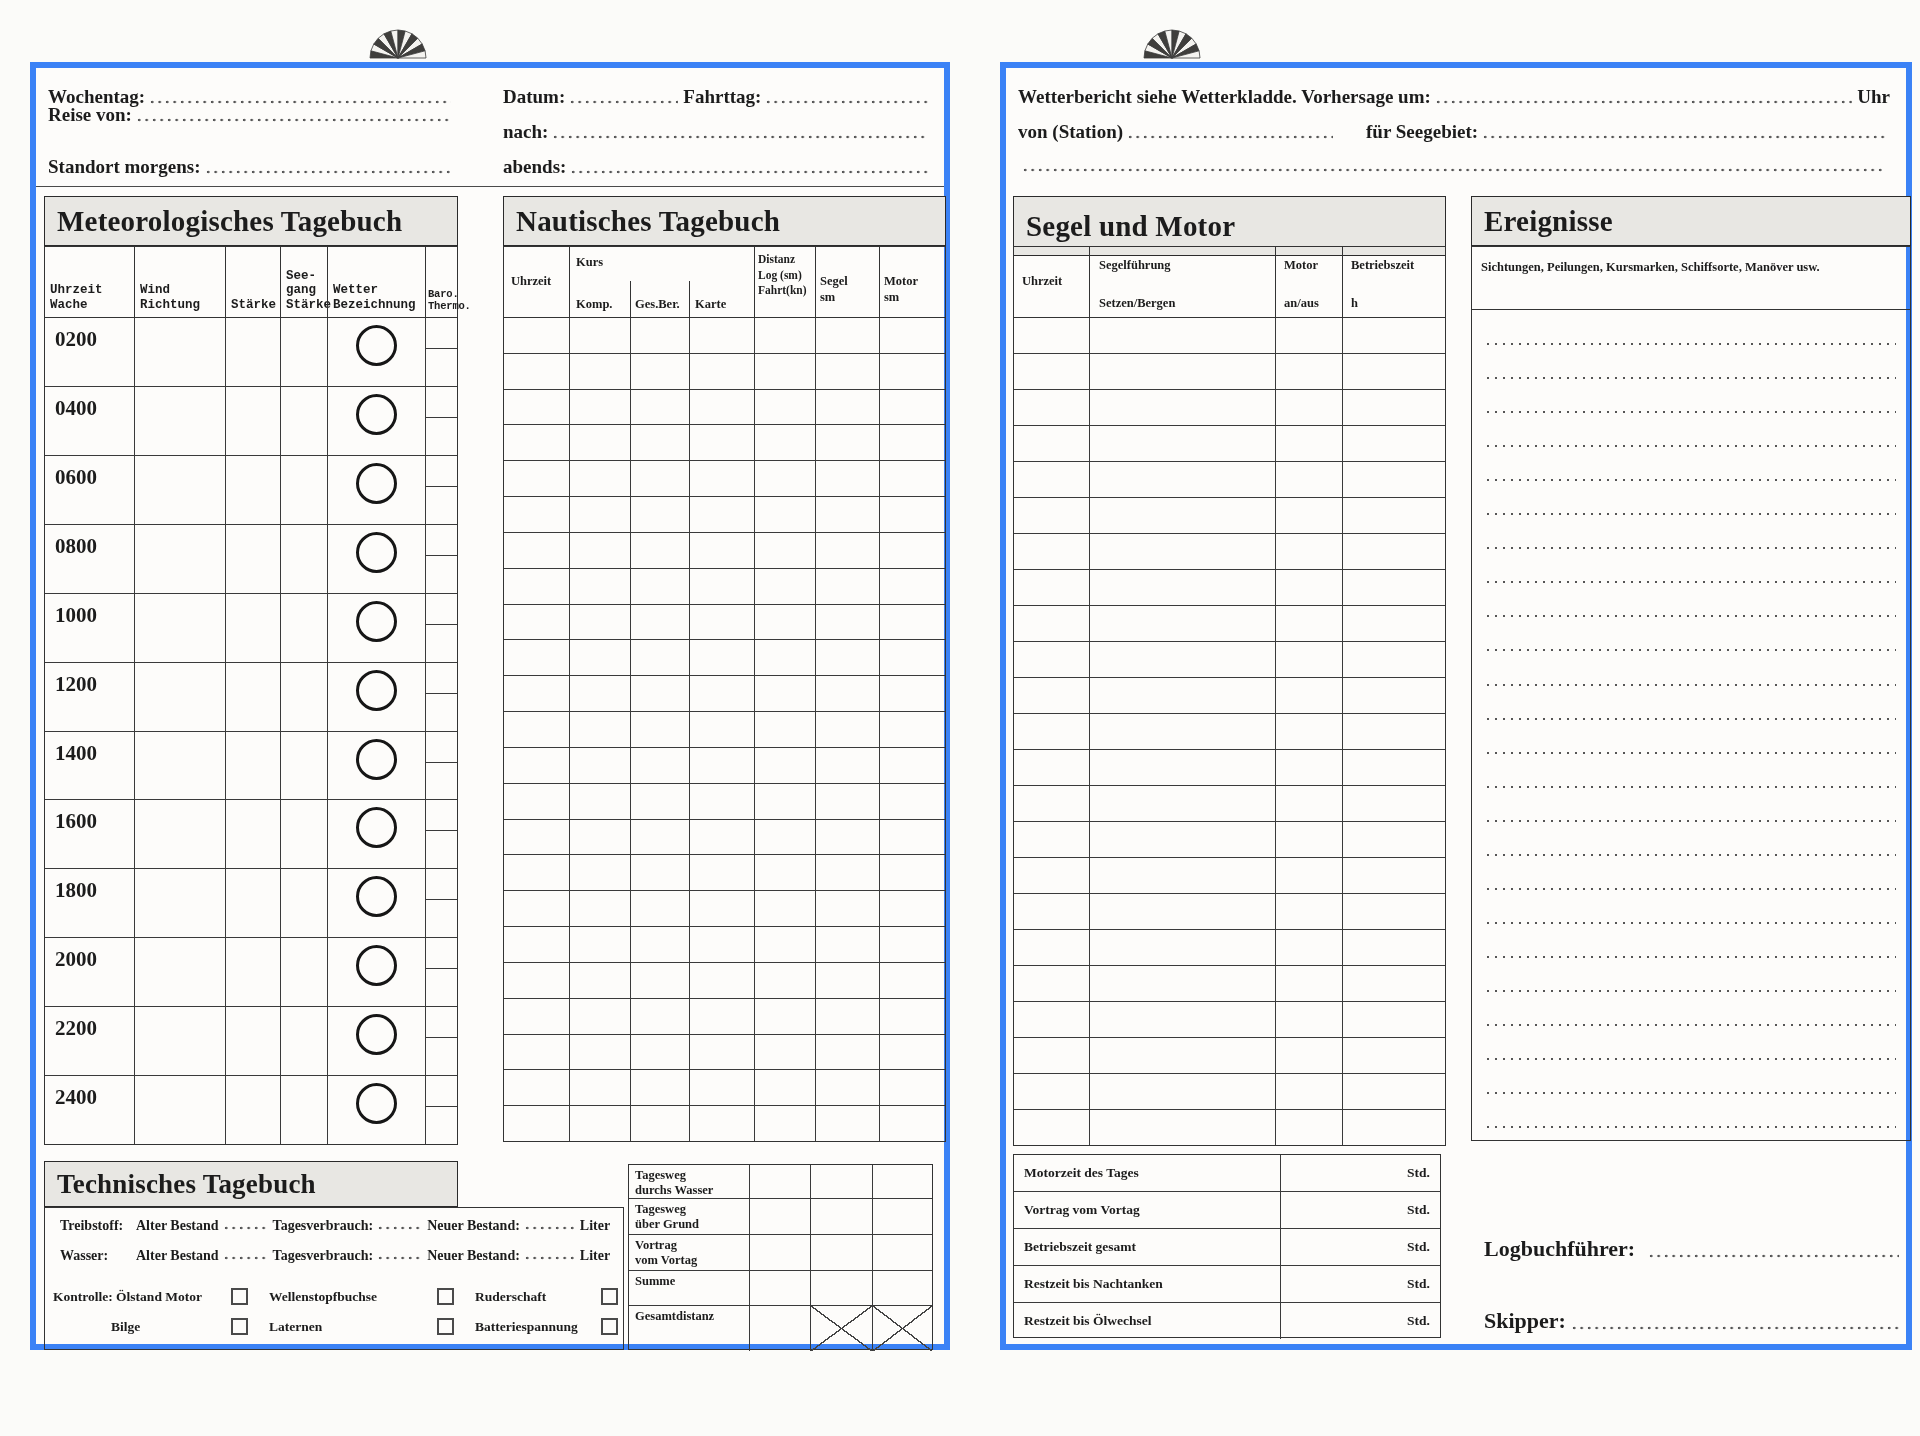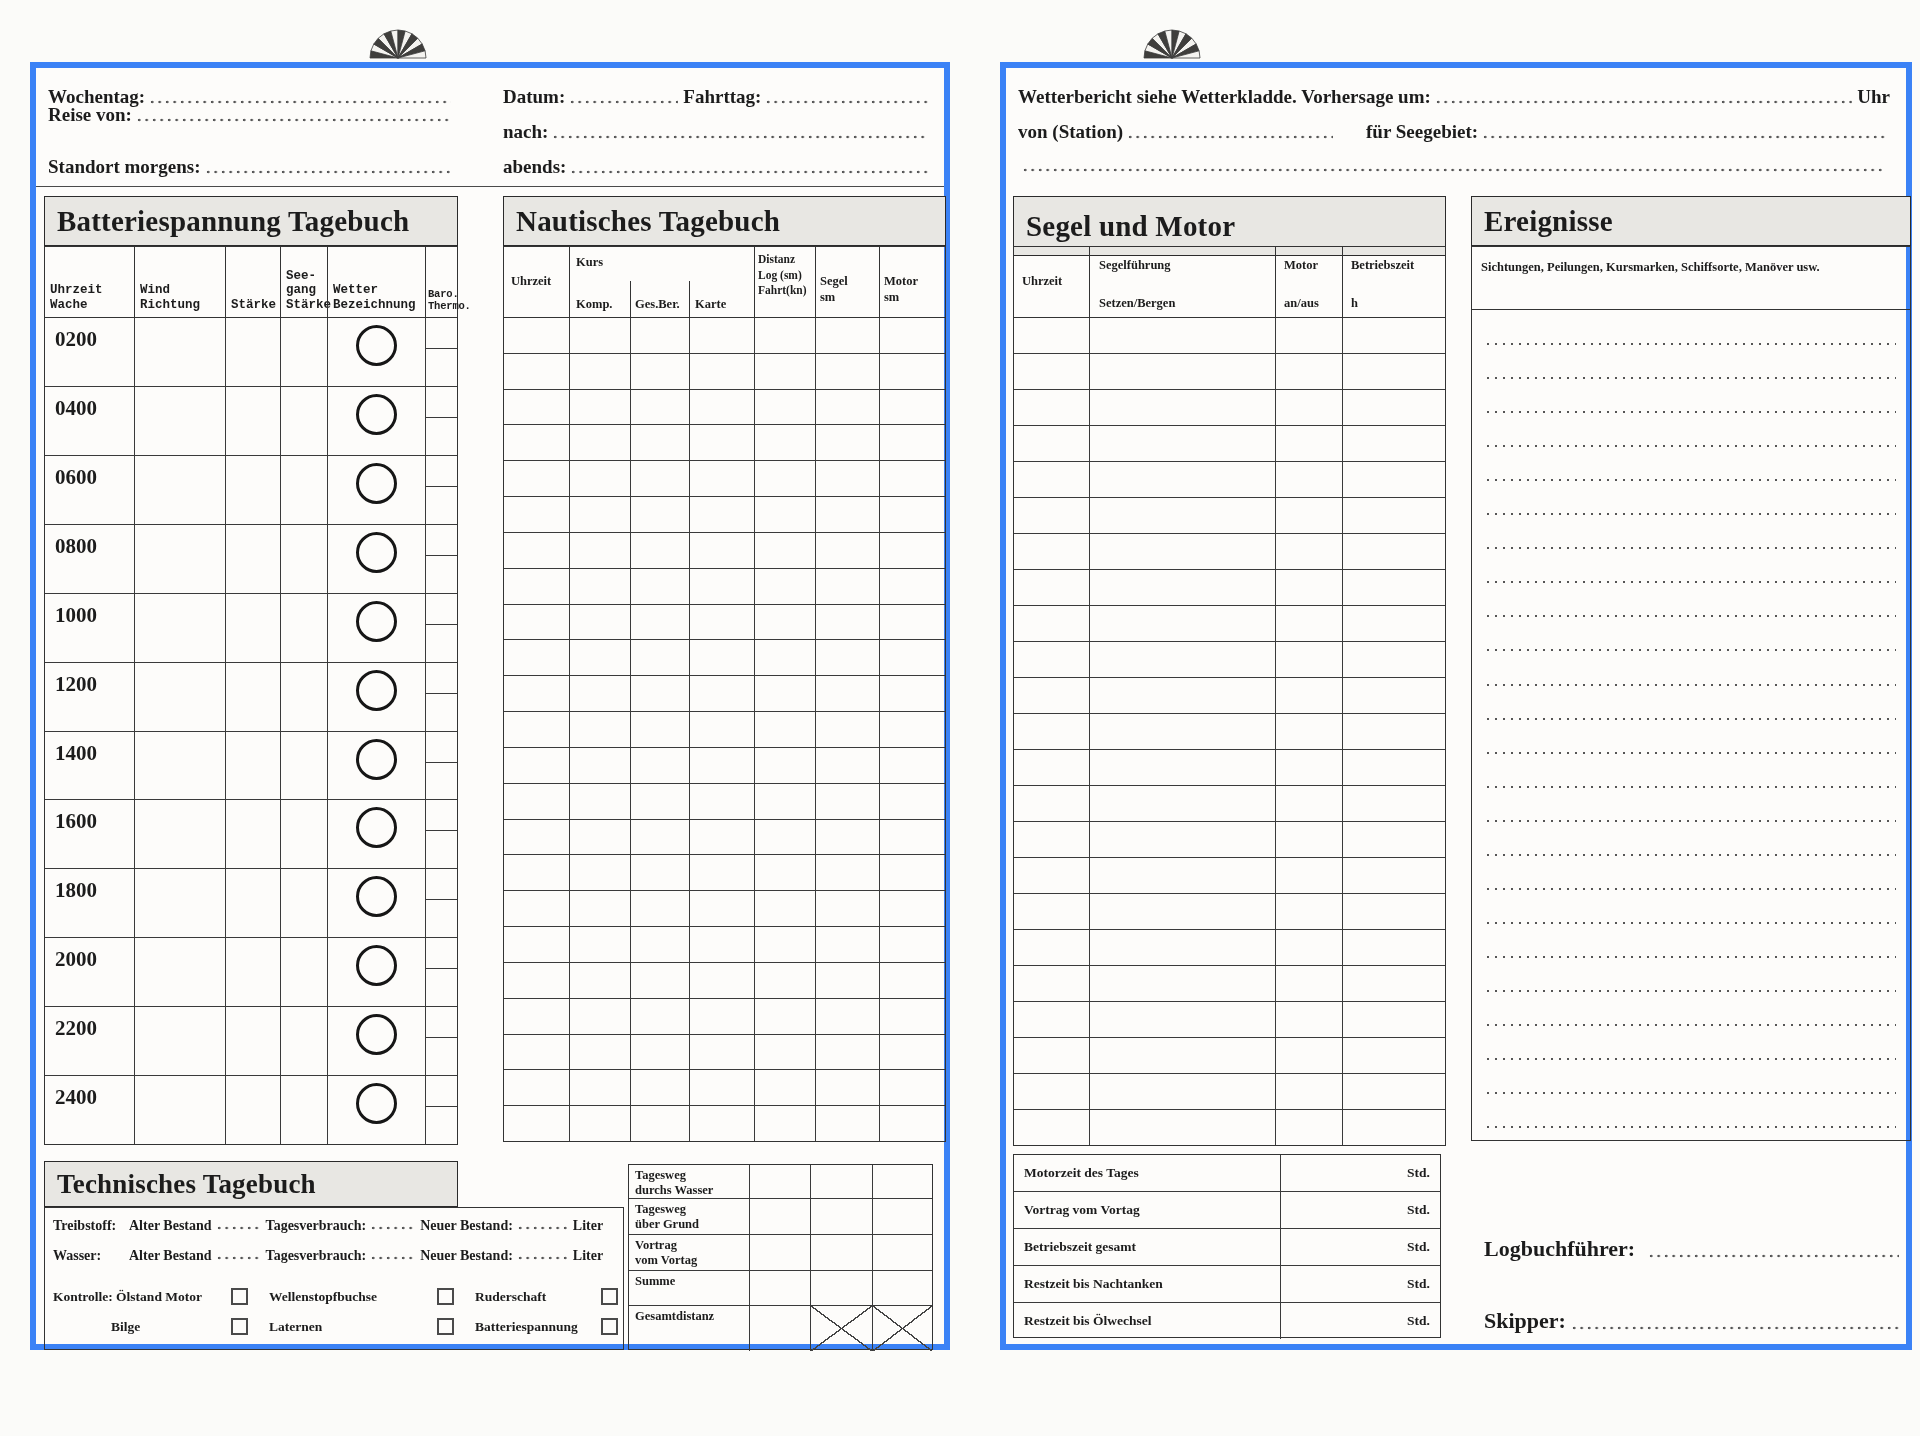--- a/index.html
+++ b/index.html
@@ -12,21 +12,21 @@
   .hline{position:absolute;height:1px;background:#4a4a4a;}
   .titlebar{position:absolute;box-sizing:border-box;background:#e8e7e3;border:1.5px solid #2b2b2b;display:flex;align-items:center;padding-left:12px;}
   .titlebar span{font-weight:700;font-size:29px;letter-spacing:.2px;}
   .titlebar.small span{font-size:27px;}
   .tbl{position:absolute;box-sizing:border-box;border:1.5px solid #333;}
   .pre{white-space:pre-line;}
   
   .frow{display:flex;align-items:baseline;font-weight:700;}
   .f19{font-size:19px;}
   .f22{font-size:22px;}
-  .t14{font-size:14px;}
+  .t14{font-size:14px;margin-left:7px;}
   .dots{flex:1;height:4px;align-self:flex-end;margin:0 5px 4px 5px;background-image:radial-gradient(circle at 2px 2px,#555 1.25px,transparent 1.6px);background-size:7.5px 4px;background-repeat:repeat-x;}
   .dots.fixed{flex:none;}
   
   .meteo-head{display:grid;grid-template-columns:89px 91px 55px 47px 98px 1fr;height:71px;border-bottom:1.5px solid #333;box-sizing:border-box;}
   .hcell{border-left:1px solid #333;display:flex;align-items:flex-end;padding:3px 2px 5px 5px;font-size:12.5px;font-weight:700;line-height:1.15;font-family:Liberation Mono, monospace;}
   .hcell:first-child{border-left:none;}
   .hcell.tiny{font-size:10.5px;letter-spacing:-.2px;padding:2px 0 5px 2px;}
   .tbody{position:absolute;top:71px;left:0;right:0;bottom:0;display:flex;flex-direction:column;}
   .mrow{flex:1;display:grid;grid-template-columns:89px 91px 55px 47px 98px 1fr;}
   .mrow + .mrow{border-top:1px solid #3a3a3a;}
@@ -136,21 +136,21 @@
     <div class="frow f19" style="position:absolute;left:467px;top:53px;width:430px">
       <span>nach:</span>
       <i class="dots"></i>
     </div>
     <div class="frow f19" style="position:absolute;left:467px;top:88px;width:430px">
       <span>abends:</span>
       <i class="dots"></i>
     </div>
 
     <div class="titlebar" style="left:8px;top:128px;width:414px;height:50px">
-      <span>Batteriespannung Tagebuch</span>
+      <span>Meteorologisches Tagebuch</span>
     </div>
     <div class="tbl" style="left:8px;top:178px;width:414px;height:899px">
       <div class="meteo-head">
         <div class="hcell pre">Uhrzeit
 Wache</div>
         <div class="hcell pre">Wind
 Richtung</div>
         <div class="hcell pre">Stärke</div>
         <div class="hcell pre">See-
 gang

